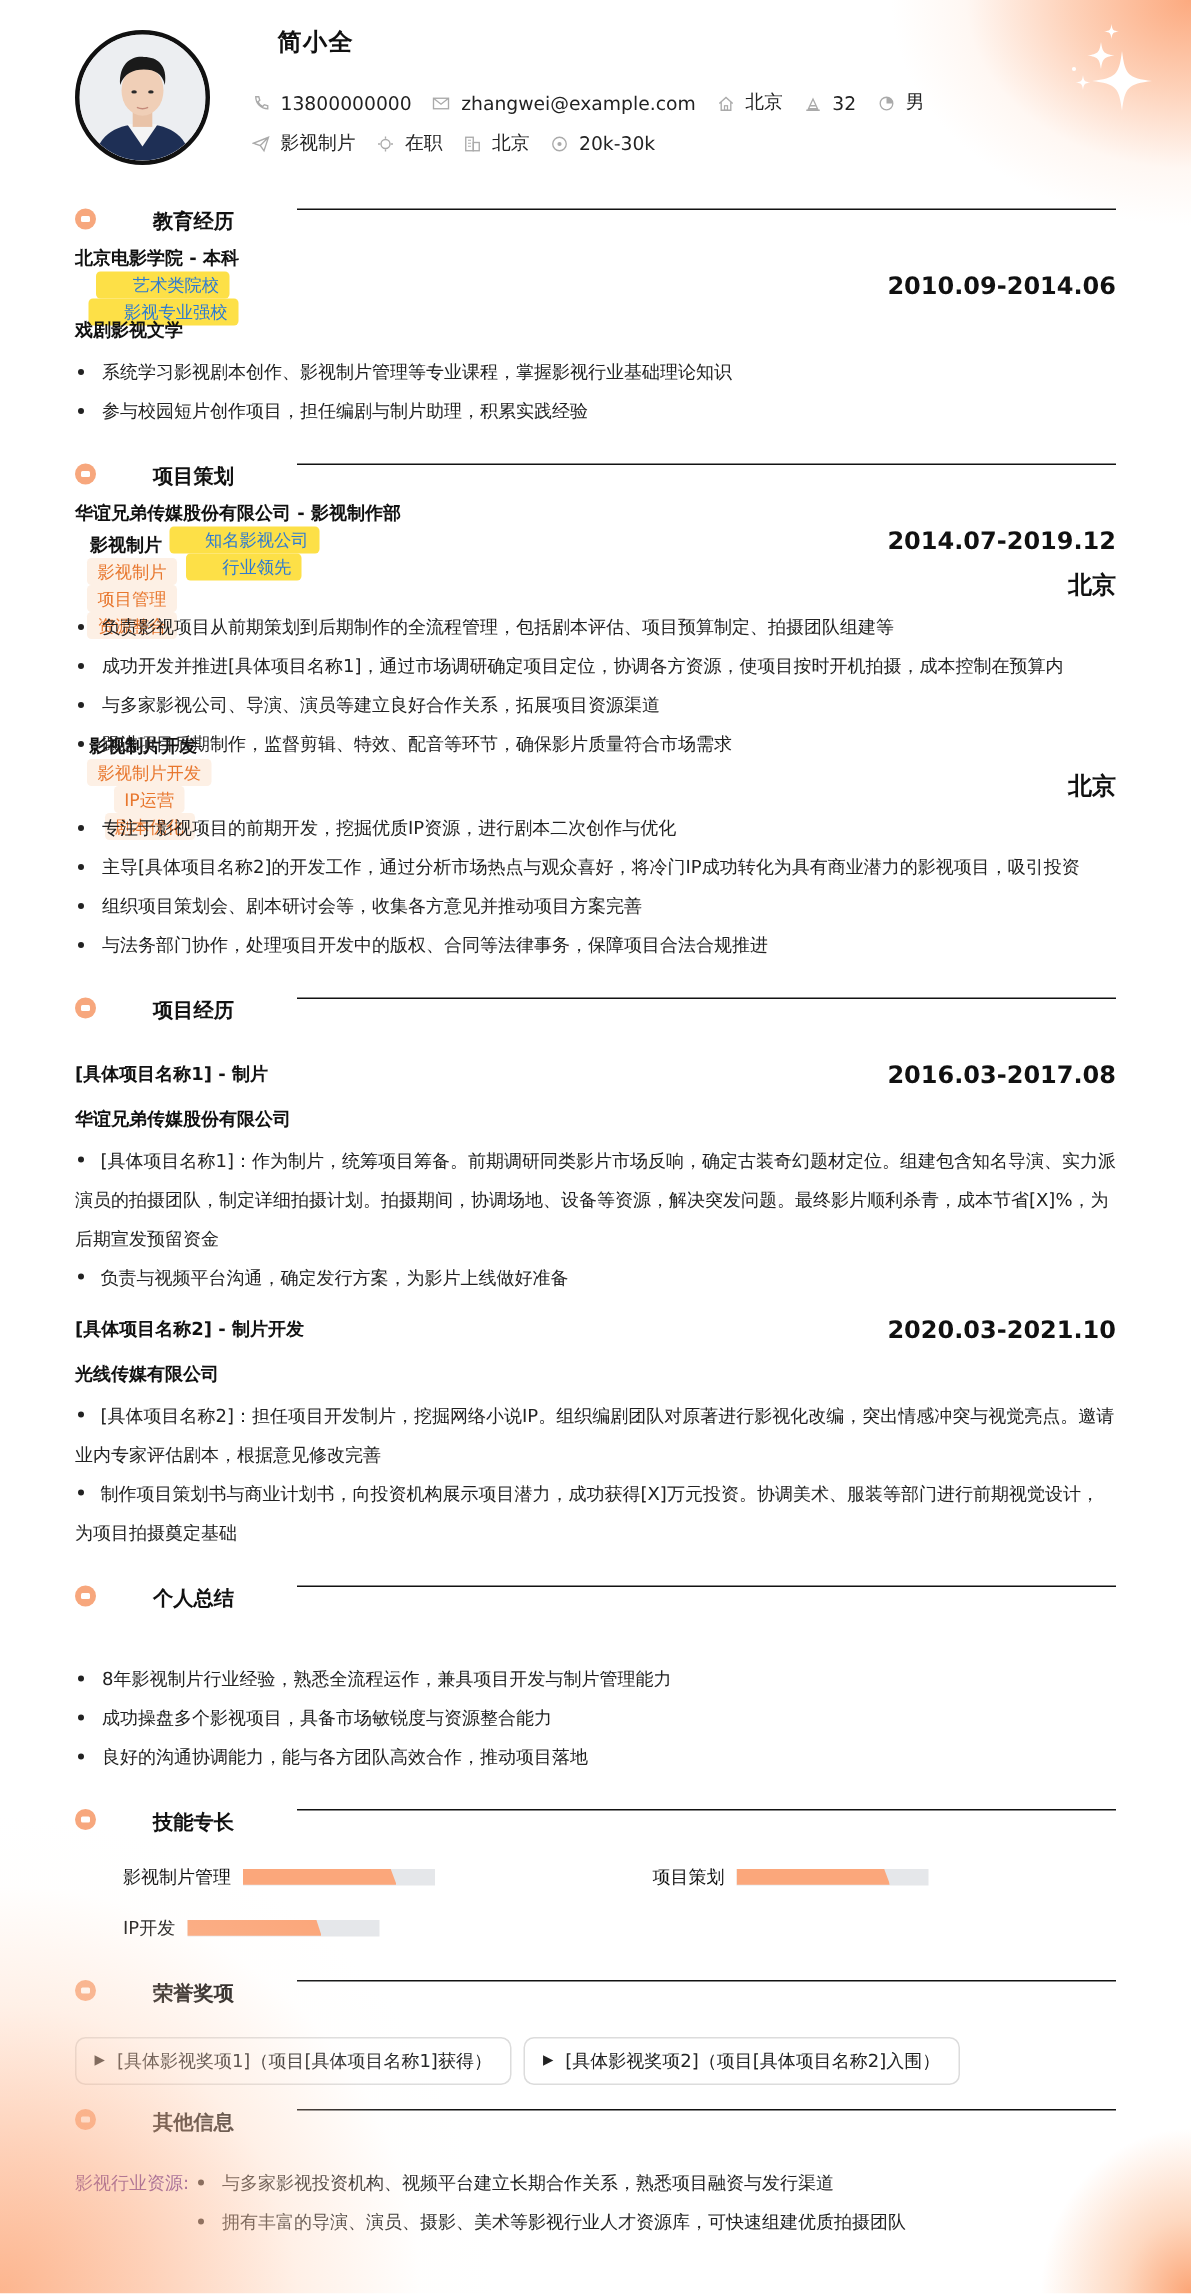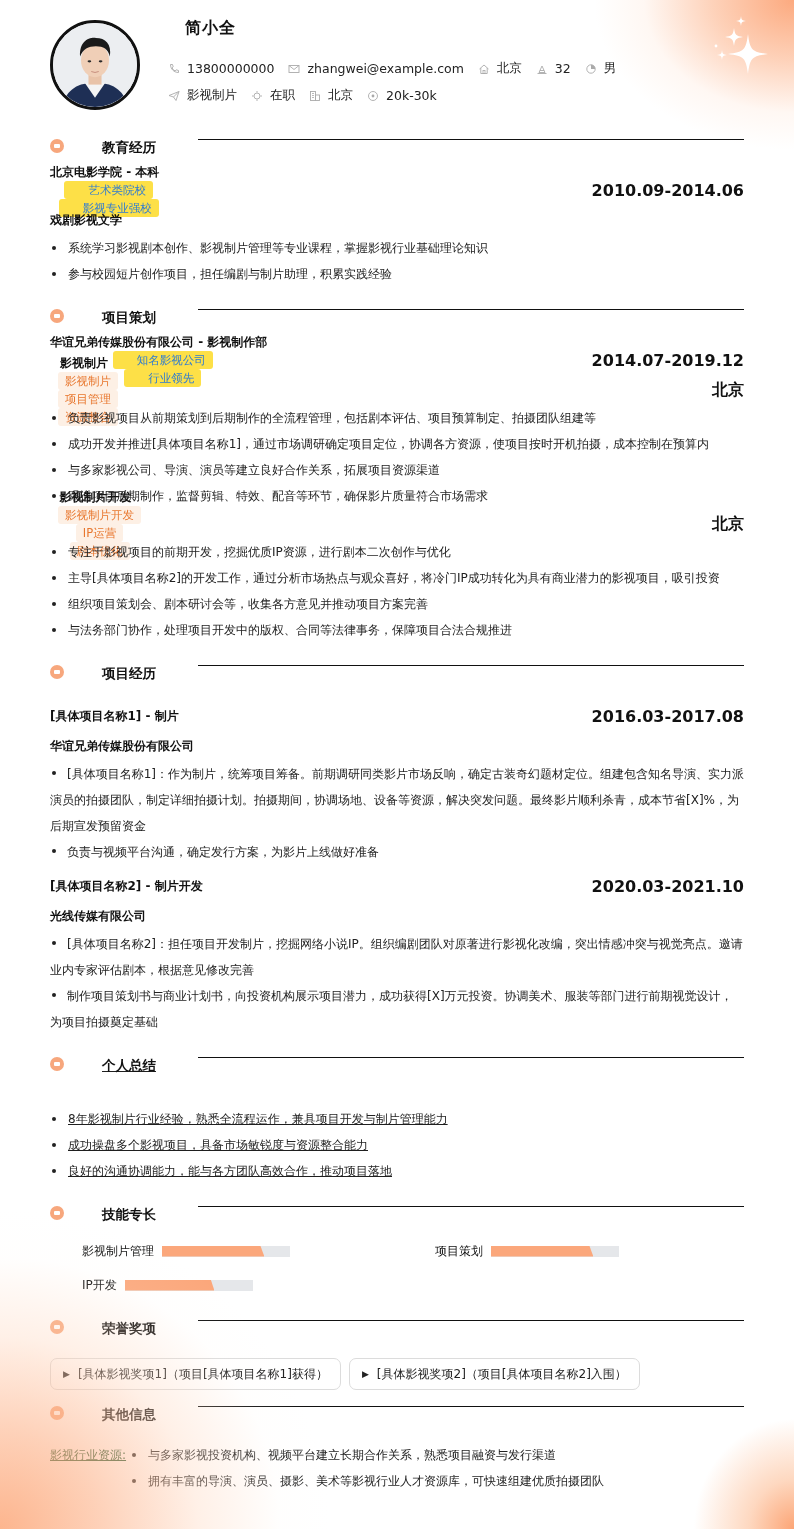--- a/index.html
+++ b/index.html
@@ -59,21 +59,21 @@
   .skill-label { font-weight: normal; color: #111; margin-right: 8px; white-space: nowrap; }
   .skill-bar { width: 128px; height: 11px; background: #e5e7ea; position: relative; }
   .skill-fill { position: absolute; left: 0; top: 0; height: 100%; background: #fba77b; clip-path: polygon(0 0, 96% 0, 100% 100%, 0 100%); }
 
   
   .awards { display: flex; margin-top: 12px; }
   .award { border: 1px solid #dcdcdc; border-radius: 7px; height: 32px; display: flex; align-items: center; padding: 0 12px; font-size: 12px; color: #222; margin-right: 8px; background: #fff; }
   .award .tri { font-size: 9px; margin-right: 8px; color: #222; }
 
   .other-row { display: flex; font-size: 12px; line-height: 26px; }
-  .other-label { width: 80px; color: #14532d; white-space: nowrap; text-decoration: underline; }
+  .other-label { width: 80px; color: #4c1d95; white-space: nowrap; }
 </style>
 </head>
 <body>
 
 <div class="deco-tr"></div>
 <svg class="sparkle" viewBox="0 0 60 64">
   <path d="M36 18 C38 34 40 36 56 38 C40 40 38 42 36 58 C34 42 32 40 16 38 C32 36 34 34 36 18Z" fill="#fff"></path>
   <path d="M22 12 C23 19 24 20 31 21 C24 22 23 23 22 30 C21 23 20 22 13 21 C20 20 21 19 22 12Z" fill="#fff"></path>
   <path d="M29 0 C29.5 4 30 4.5 34 5 C30 5.5 29.5 6 29 10 C28.5 6 28 5.5 24 5 C28 4.5 28.5 4 29 0Z" fill="#fff"></path>
   <path d="M10 34 C10.5 38 11 38.5 15 39 C11 39.5 10.5 40 10 44 C9.5 40 9 39.5 5 39 C9 38.5 9.5 38 10 34Z" fill="#fff"></path>
@@ -263,21 +263,21 @@
     </div>
     <div class="row">
       <span class="bold">光线传媒有限公司</span>
     </div>
     <ul class="bullets para">
       <li><span class="dot-inline"></span><span>[具体项目名称2]：担任项目开发制片，挖掘网络小说IP。组织编剧团队对原著进行影视化改编，突出情感冲突与视觉亮点。邀请业内专家评估剧本，根据意见修改完善</span></li>
       <li><span class="dot-inline"></span><span>制作项目策划书与商业计划书，向投资机构展示项目潜力，成功获得[X]万元投资。协调美术、服装等部门进行前期视觉设计，为项目拍摄奠定基础</span></li>
     </ul>
   </div>
 
-  <div class="section" style="margin-top:22px;text-decoration:underline;">
+  <div class="section" style="margin-top:22px;">
     <div class="sec-title">
       <span class="sec-icon"></span>
       <span class="sec-label">个人总结</span>
       <span class="sec-line"></span>
     </div>
     <ul class="bullets" style="margin-top:23px;">
       <li>8年影视制片行业经验，熟悉全流程运作，兼具项目开发与制片管理能力</li>
       <li>成功操盘多个影视项目，具备市场敏锐度与资源整合能力</li>
       <li>良好的沟通协调能力，能与各方团队高效合作，推动项目落地</li>
     </ul>

